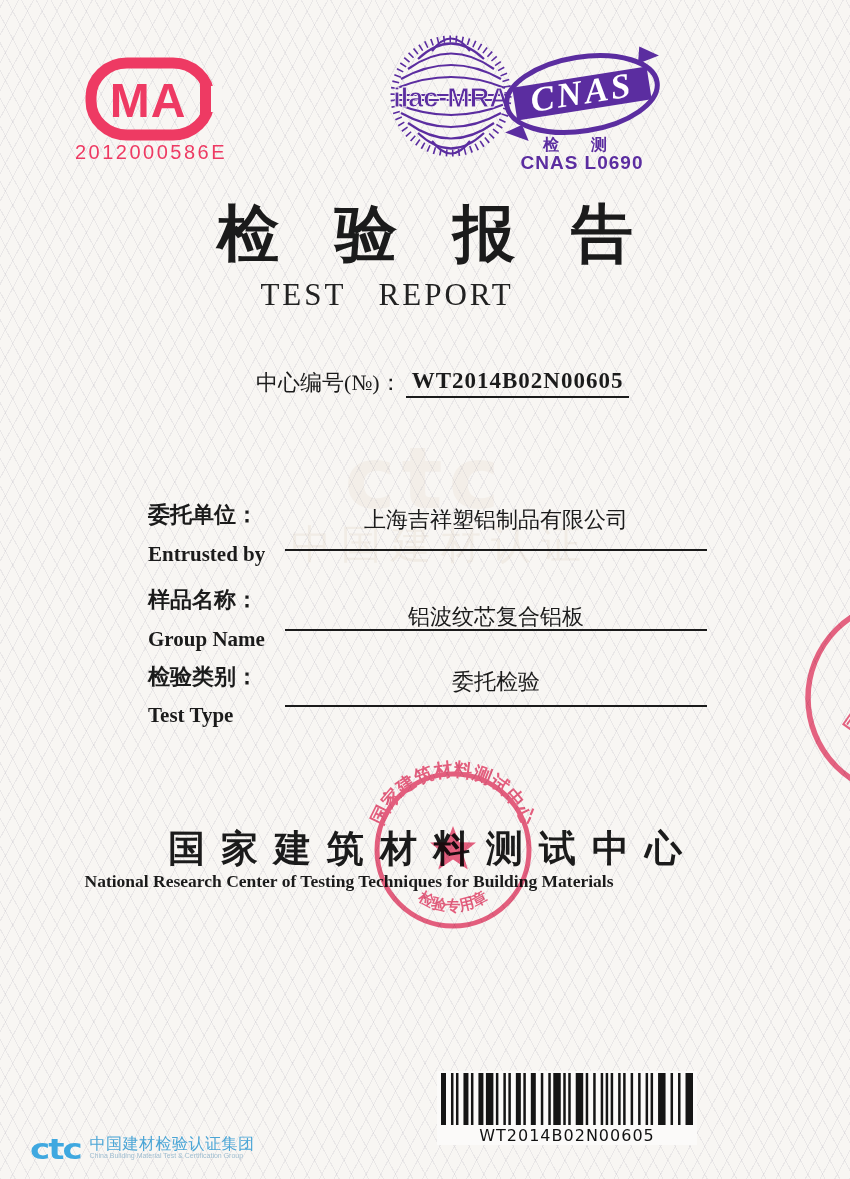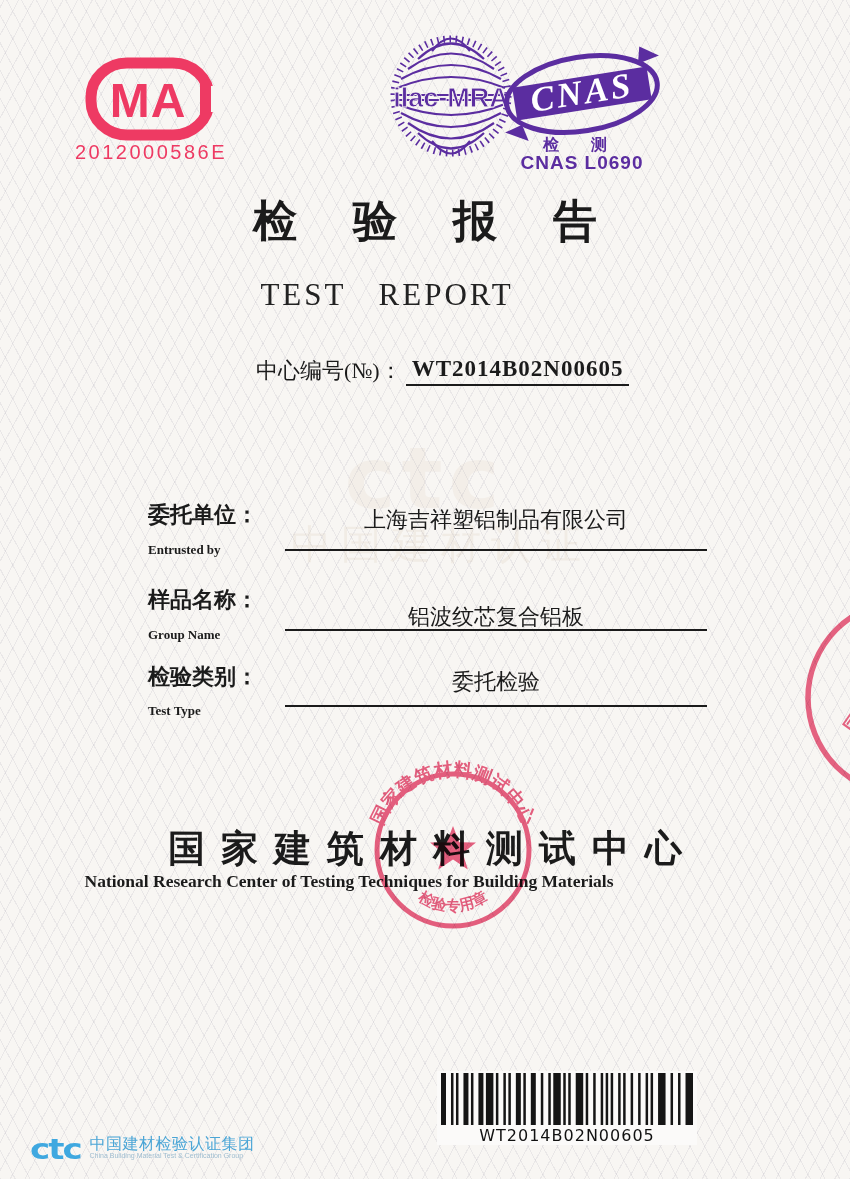--- a/index.html
+++ b/index.html
@@ -14,33 +14,33 @@
   }
   .abs{position:absolute;}
 
   
   .cma-num{left:66px; top:141px; width:170px; text-align:center;
     font-family:"Liberation Sans","DejaVu Sans",sans-serif;
     font-size:20px; letter-spacing:2.5px; color:#ee3a63; font-weight:500;}
 
   
   .title-zh-wrap{left:0; top:192px; width:850px; text-align:center;}
-  .title-zh{display:inline-block; font-size:44px; font-weight:700; letter-spacing:56px; margin-right:-56px; white-space:nowrap;}
+  .title-zh{display:inline-block; font-size:62px; font-weight:700; letter-spacing:56px; margin-right:-56px; white-space:nowrap;}
   .title-en-wrap{left:0; top:277px; width:774px; text-align:center;}
   .title-en{font-size:31px; letter-spacing:3px; word-spacing:22px; color:#222;}
 
   
-  .repno{left:256px; top:356px; display:flex; align-items:flex-start; white-space:nowrap;justify-content:flex-end;}
+  .repno{left:256px; top:368px; display:flex; align-items:flex-start; white-space:nowrap;justify-content:flex-end;}
   .repno-label{font-size:22px;}
   .repno-value{font-size:23px; font-weight:700; letter-spacing:1px;
     border-bottom:2px solid #1b1b1b; padding:0 6px 2px 6px; margin-left:4px;}
 
   
   .field-label-zh{left:148px; font-size:22px; font-weight:700; white-space:nowrap;}
-  .field-label-en{left:148px; font-size:13px; font-weight:700; white-space:nowrap;}
+  .field-label-en{left:148px; font-size:21px; font-weight:700; white-space:nowrap;}
   .field-line{left:285px; width:422px; border-bottom:2px solid #1b1b1b; height:0;}
   .field-value{left:285px; width:422px; text-align:center; font-size:22px; white-space:nowrap;}
 
   
   .issuer-zh-wrap{left:0; top:824px; width:850px; text-align:center;}
   .issuer-zh{display:inline-block; font-size:37px; font-weight:700; letter-spacing:16px; margin-right:-16px; white-space:nowrap;}
   .issuer-en-wrap{left:0; top:871px; width:698px; text-align:center;}
   .issuer-en{font-size:17.5px; font-weight:700; white-space:nowrap;}
 
   

